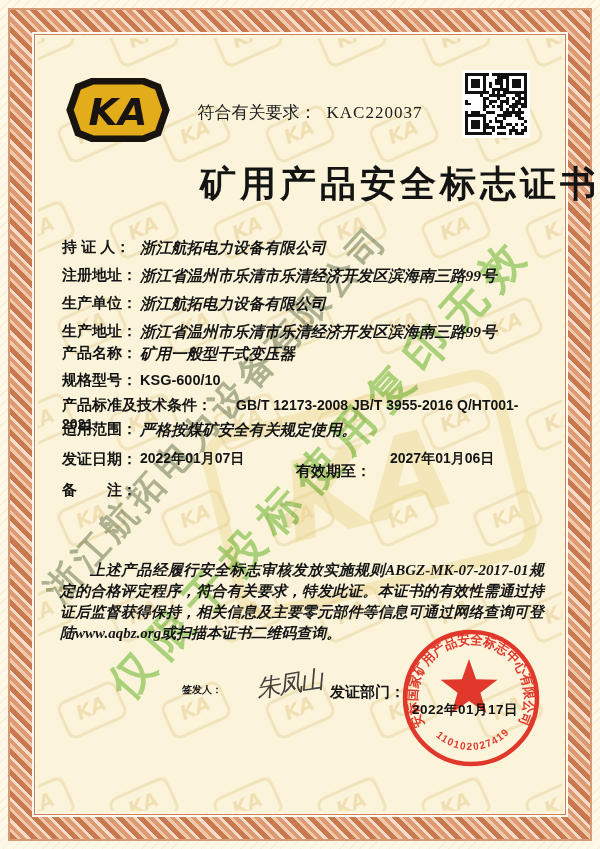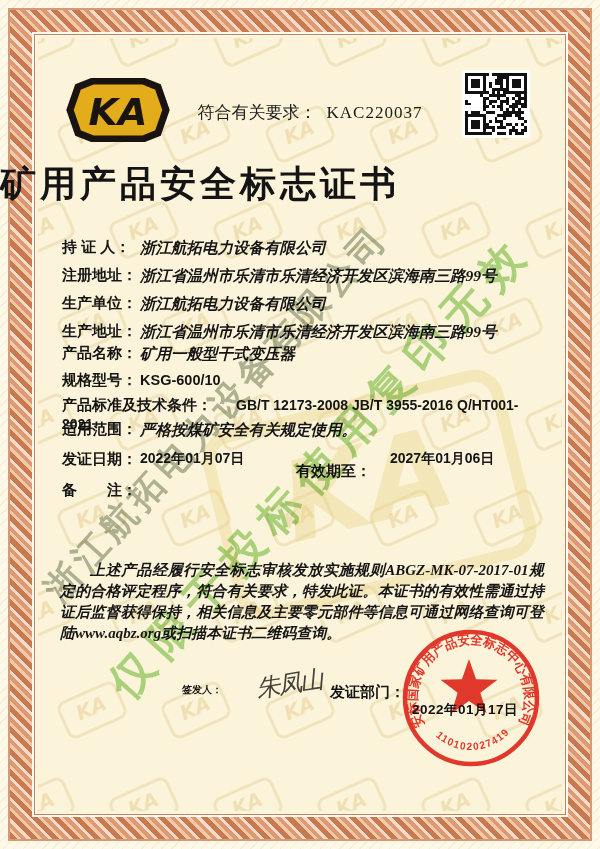--- a/index.html
+++ b/index.html
@@ -31,21 +31,21 @@
   .wm-notice{left:118px;top:662px;font-size:44px;letter-spacing:11px;color:rgba(145,205,105,.75);transform:rotate(-48deg);}
   
   .ka-logo{position:absolute;left:66px;top:78px;z-index:2;}
   .cert-no{position:absolute;left:160px;top:101px;width:300px;text-align:center;z-index:2;
            font-family:"Liberation Serif", serif;font-size:17px;color:#1c1c1c;}
   .cert-no .num{margin-left:10px;letter-spacing:1px;}
   .qr{position:absolute;left:462px;top:70px;width:62px;height:62px;background:#fff;padding:3px;z-index:2;}
   .qr-grid{display:grid;width:62px;height:62px;grid-template-columns:repeat(21,1fr);grid-template-rows:repeat(21,1fr);}
   .qr-grid i{display:block;}
   .qr-grid i.on{background:#111;}
-  .title{position:absolute;left:0;right:0;top:160px;text-align:left;z-index:2;
+  .title{position:absolute;left:0;right:0;top:160px;text-align:right;z-index:2;
          font-family:"Liberation Serif", serif;font-weight:900;font-size:36px;color:#141414;letter-spacing:4px;}
   
   .row{position:absolute;left:62px;right:56px;z-index:2;font-size:15px;color:#141414;}
   .row .lbl{display:inline-block;min-width:78px;font-weight:bold;vertical-align:top;}
   .row .lbl.wide{min-width:0;margin-right:24px;}
   .val-script{font-family:"Liberation Serif", serif;font-weight:bold;font-style:italic;font-size:15.5px;}
   .val-sans{font-weight:bold;font-size:14px;letter-spacing:0;}
   .val-code{font-weight:bold;font-size:14.5px;}
   .r0{top:238px}.r1{top:266px}.r2{top:294px}.r3{top:322px}.r4{top:344px}.r5{top:371px}.r6{top:396px}.r7{top:420px}
   .dates{position:absolute;left:62px;top:450px;right:56px;z-index:2;font-size:15px;color:#141414;}

